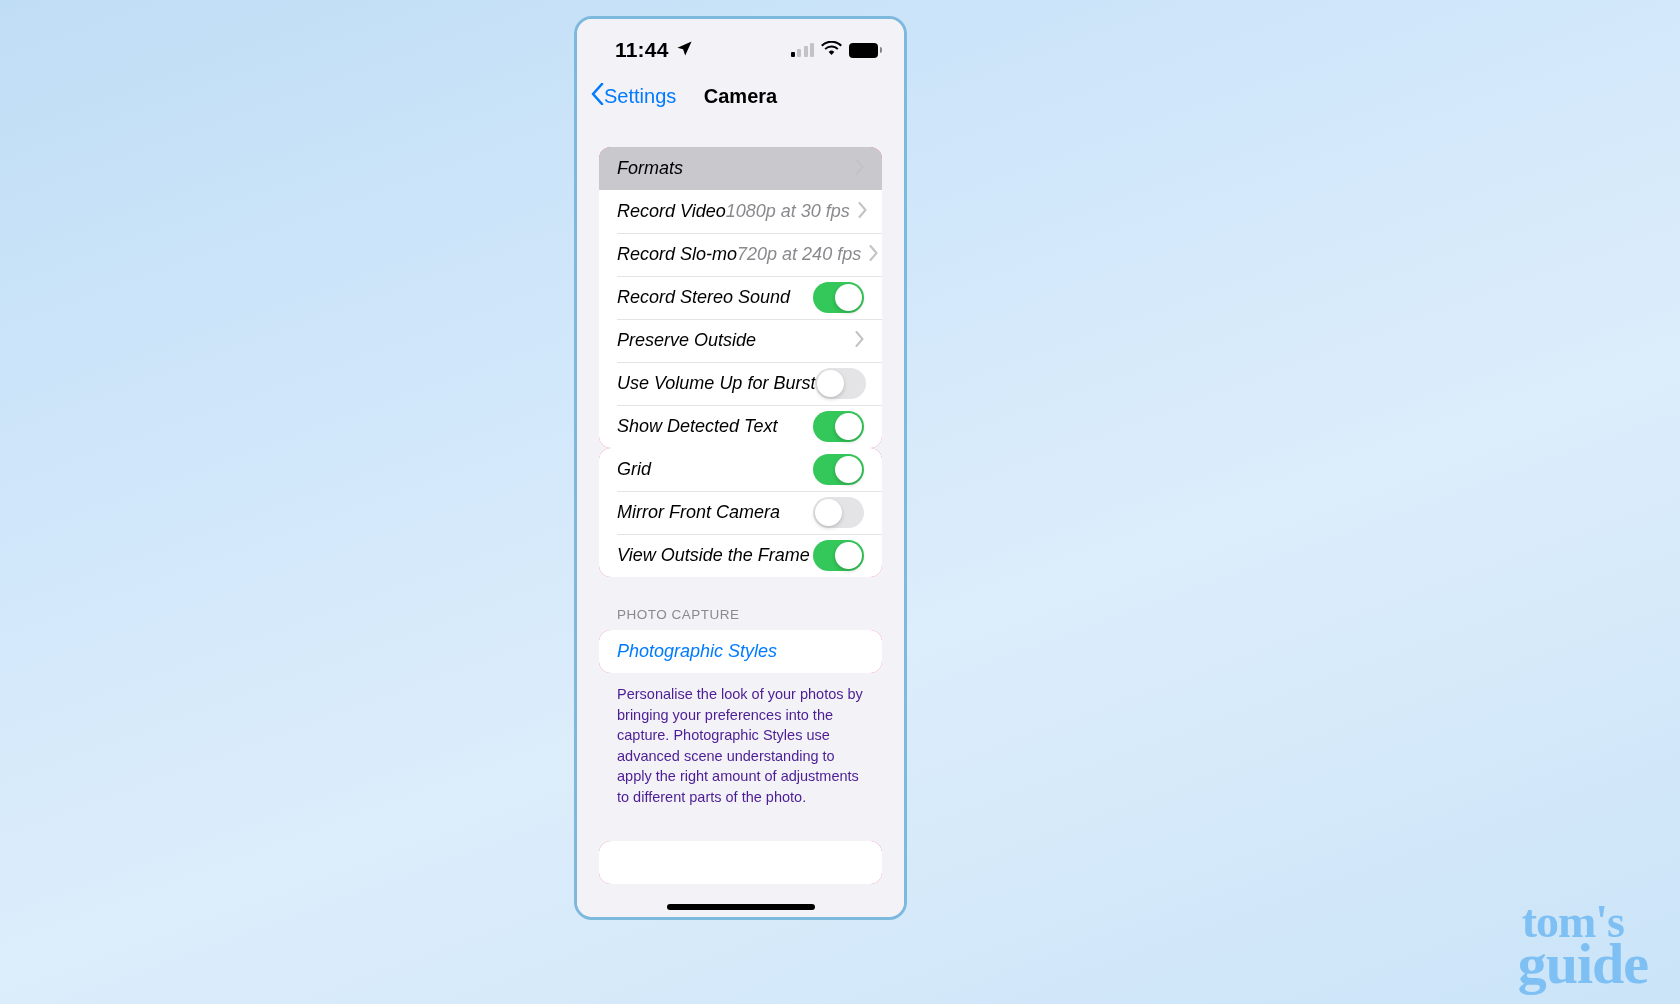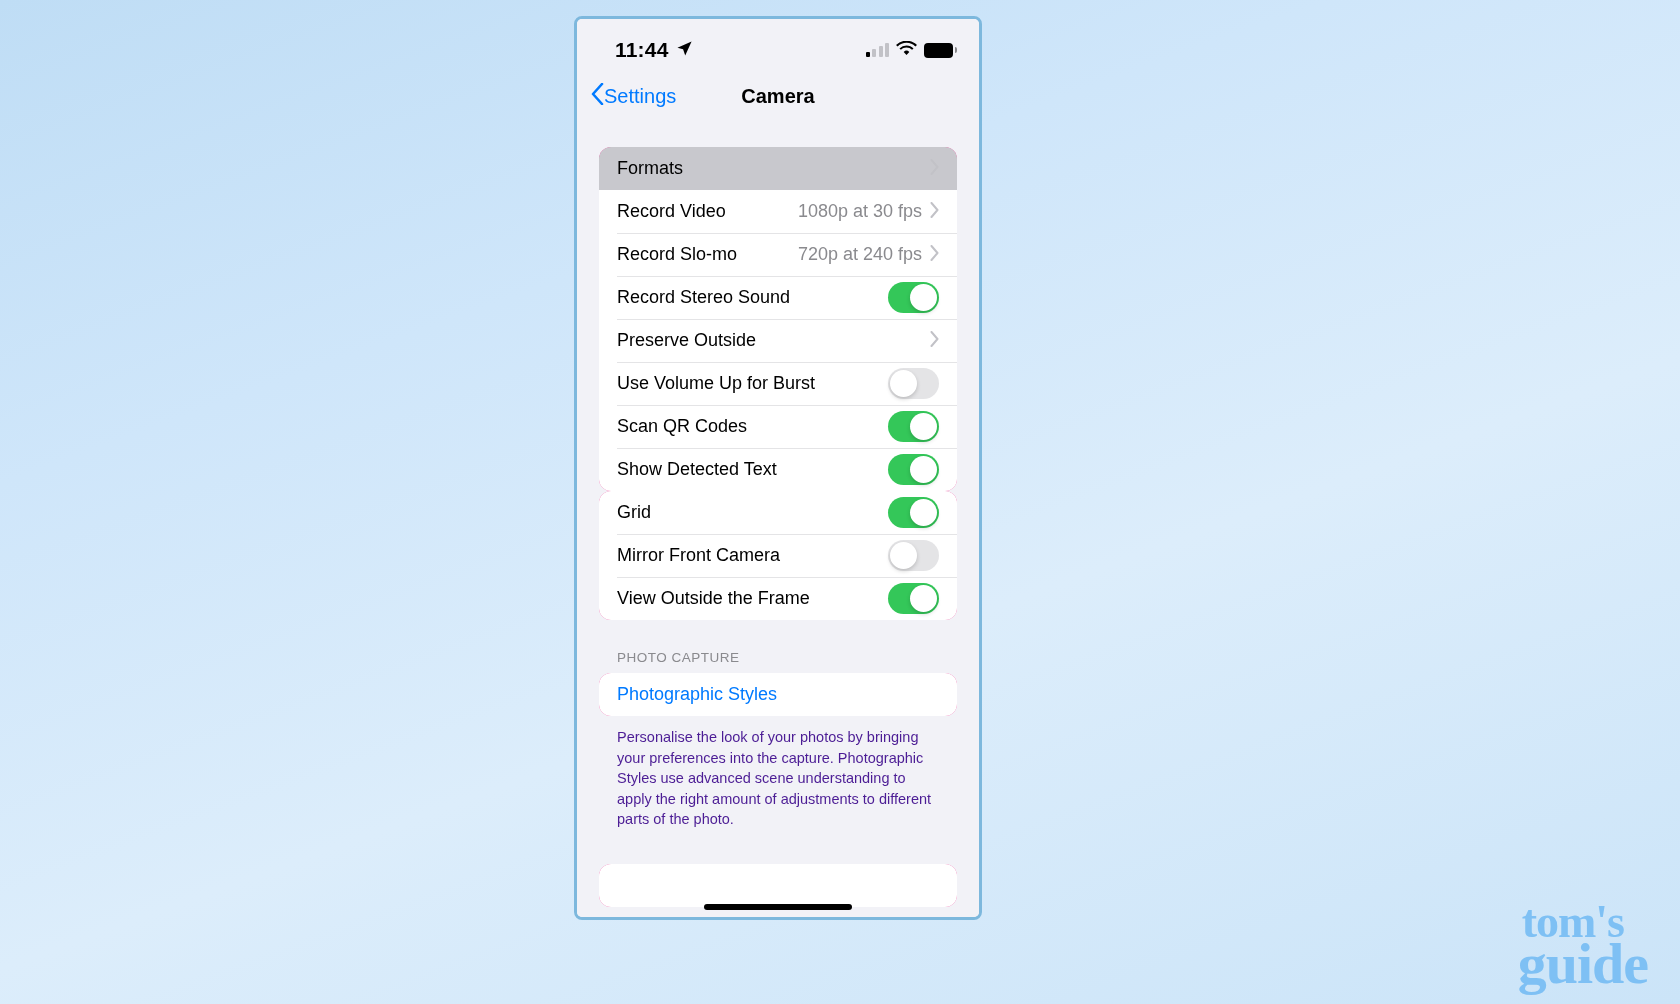--- a/index.html
+++ b/index.html
@@ -25,23 +25,23 @@
     user-select: none;
     font-family: Liberation Serif, serif;
   }
   .watermark .wm1 { font-size: 46px; display: block; padding-left: 4px; }
   .watermark .wm2 { font-size: 58px; display: block; }
 
   
   .phone-frame {
     position: absolute;
     left: 574px; top: 16px;
-    width: 408px; height: 904px;
+    width: 333px; height: 904px;
     border: 3px solid #7db8dd;
-    border-radius: 8px;
+    border-radius: 18px;
     background: #f2f2f7;
     overflow: hidden;
   }
   .phone-screen {
     position: absolute;
     inset: 0;
     background: #f2f2f7;
     overflow: hidden;
   }
 
@@ -124,20 +124,21 @@
     font-size: 13.5px;
     color: #8a8a8e;
     letter-spacing: 0.5px;
     padding: 30px 18px 8px 18px;
     text-transform: uppercase;
   }
   .group {
     background: #ec4899;
     border-radius: 12px;
     overflow: hidden;
+    font-style: italic;
   }
   .group.first { margin-top: 28px; }
 
   .row {
     display: flex;
     align-items: center;
     min-height: 43px;
     padding: 0 18px;
     position: relative;
     cursor: pointer;
@@ -288,26 +289,20 @@
                 <path d="M1.5 1 7.5 8l-6 7" stroke="currentColor" stroke-width="2" fill="none" stroke-linecap="round" stroke-linejoin="round"></path>
               </svg></span>
           </div>
           <div class="row">
             <span class="row-label">Use Volume Up for Burst</span>
             <div class="toggle">
               <div class="knob"></div>
             </div>
           </div>
           <div class="row">
-            <span class="row-label">Scan QR Codes</span>
-            <div class="toggle on">
-              <div class="knob"></div>
-            </div>
-          </div>
-          <div class="row">
             <span class="row-label">Show Detected Text</span>
             <div class="toggle on">
               <div class="knob"></div>
             </div>
           </div>
         </div>
         <div class="group">
           <div class="row">
             <span class="row-label">Grid</span>
             <div class="toggle on">

